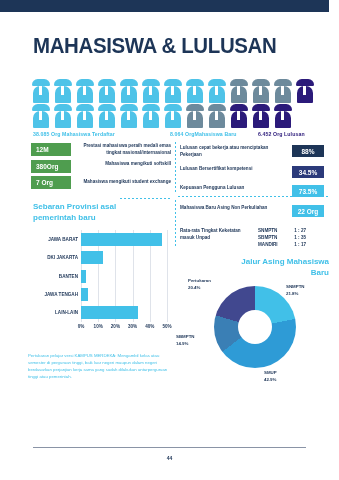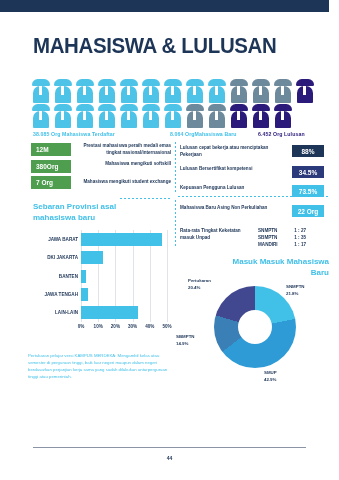--- a/index.html
+++ b/index.html
@@ -366,21 +366,21 @@
         <span>1 : 35</span>
       </div>
       <div class="trow">
         <span>MANDIRI</span>
         <span>1 : 17</span>
       </div>
     </div>
   </div>
 
   <div class="barsec">
-    <h3>Sebaran Provinsi asal mahasiswa baru</h3>
+    <h3>Sebaran Provinsi asal pemerintah baru</h3>
     <div class="bar-plot">
         <div class="gridline" style="left: 0px;"></div>
         <div class="gridline" style="left: 17.2px;"></div>
         <div class="gridline" style="left: 34.4px;"></div>
         <div class="gridline" style="left: 51.6px;"></div>
         <div class="gridline" style="left: 68.8px;"></div>
         <div class="gridline" style="left: 86px;"></div>
         <div class="bar-row" style="top: 2.7px; width: 86px;">
           <div class="bar-label">JAWA BARAT</div>
           <div class="fill" style="width: 80.84px; background: rgb(65, 192, 232);"></div>
@@ -410,21 +410,21 @@
         <div class="xtick" style="left: 68.8px;">40%</div>
         <div class="xtick" style="left: 86px;">50%</div>
       </div>
   </div>
 
   <div class="note">
     <div class="t">Pertukaran pelajar versi KAMPUS MERDEKA: Mengambil kelas atau semester di perguruan tinggi, baik luar negeri maupun dalam negeri berdasarkan perjanjian kerja sama yang sudah dilakukan antarperguruan tinggi atau pemerintah.</div>
   </div>
 
   <div class="donutsec">
-    <div class="donut-title">Masuk Masuk Mahasiswa Baru</div>
+    <div class="donut-title">Jalur Asing Mahasiswa Baru</div>
     <div class="donut" style="background: conic-gradient(rgb(65, 192, 232) 0deg, rgb(65, 192, 232) 78.48deg, rgb(46, 155, 214) 78.48deg, rgb(46, 155, 214) 232.92deg, rgb(58, 127, 181) 232.92deg, rgb(58, 127, 181) 286.56deg, rgb(65, 72, 143) 286.56deg, rgb(65, 72, 143) 360deg);">
       <div class="hole"></div>
     </div>
     <div class="dlabel dl-snmptn">
       <div>SNMPTN</div>
       <div>21.8%</div>
     </div>
     <div class="dlabel dl-smup">
       <div>SMUP</div>
       <div>42.9%</div>

